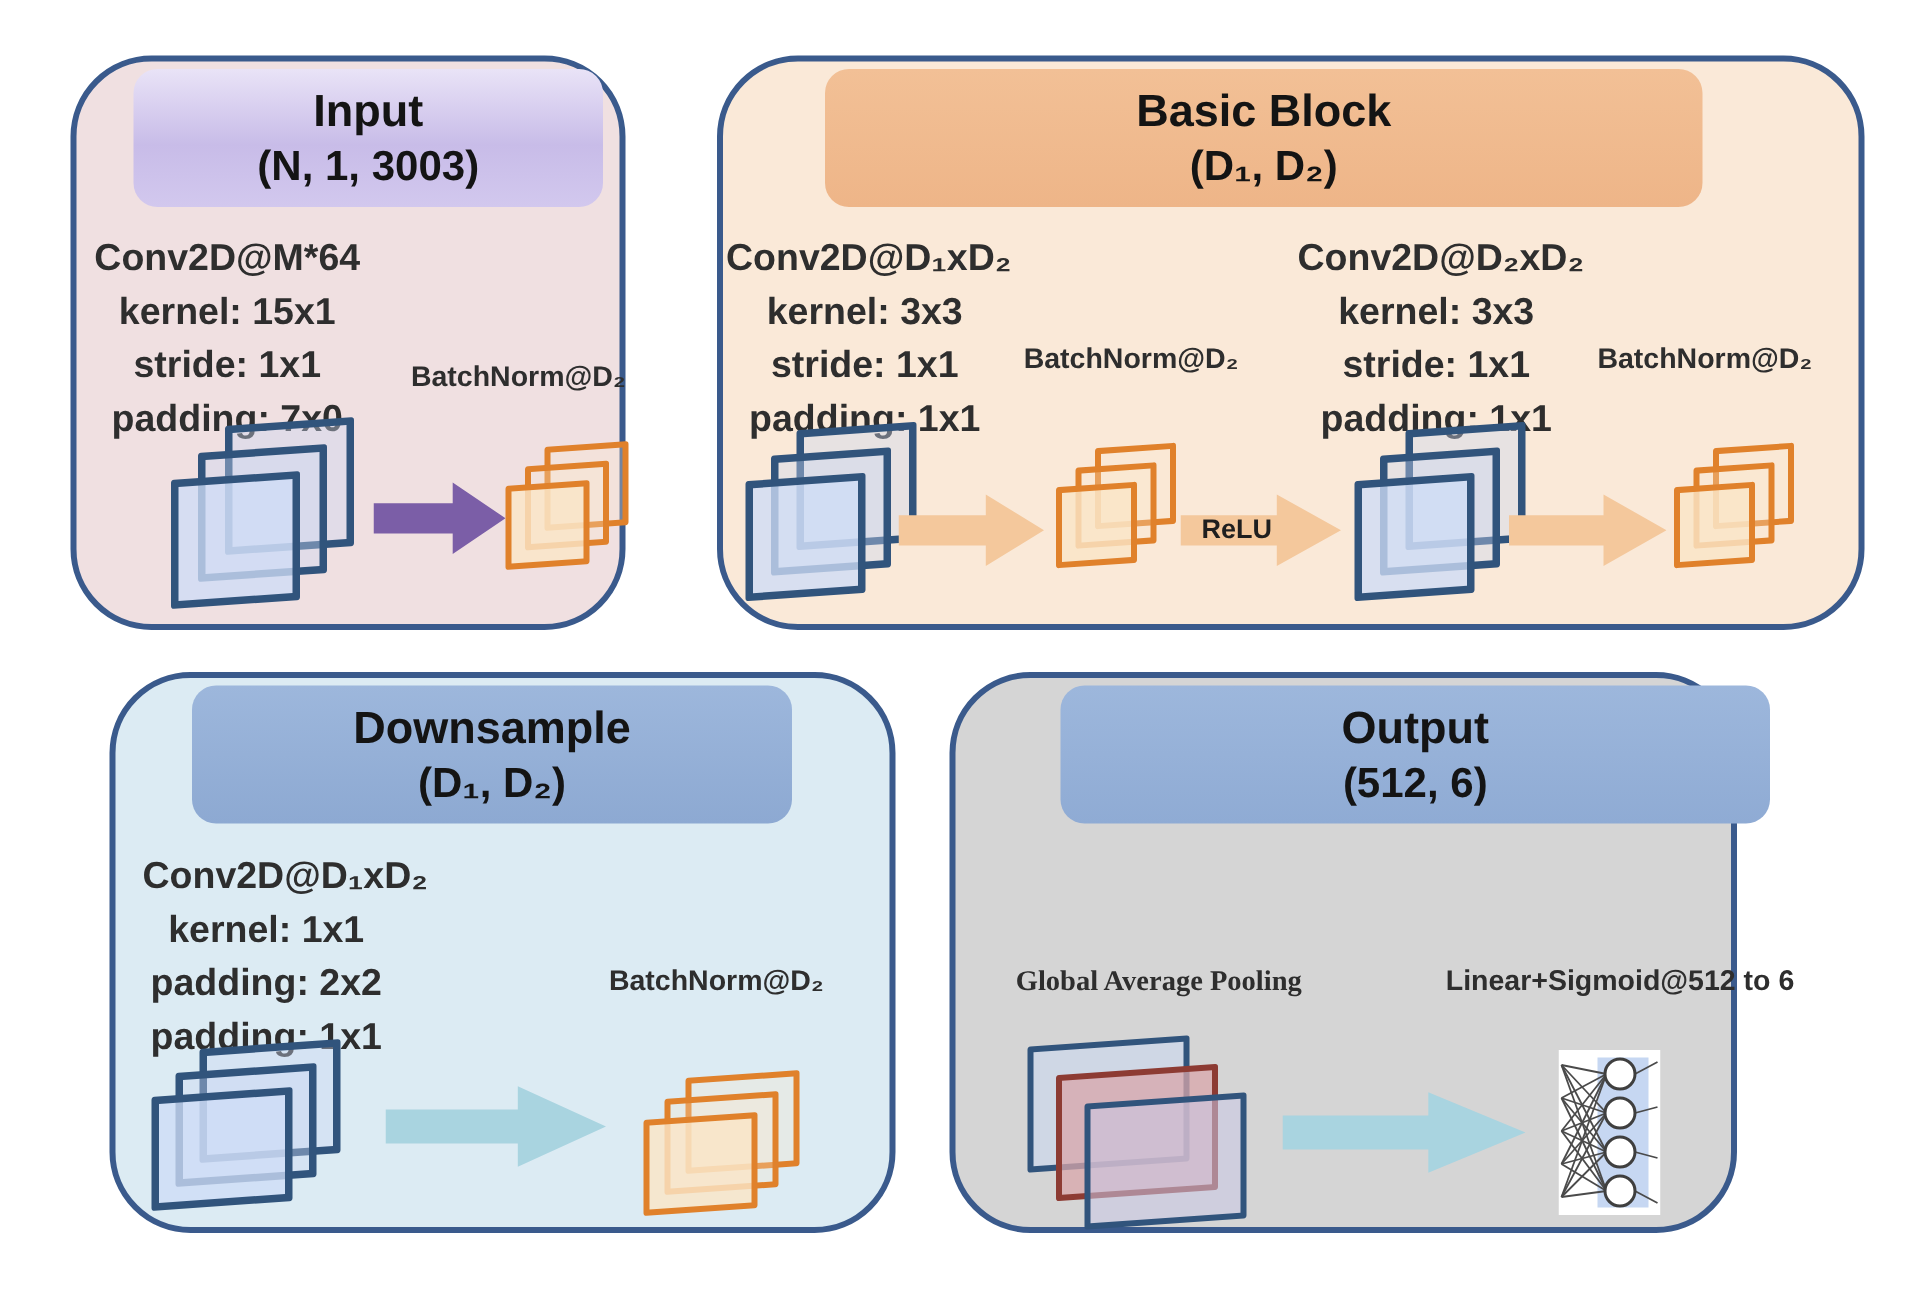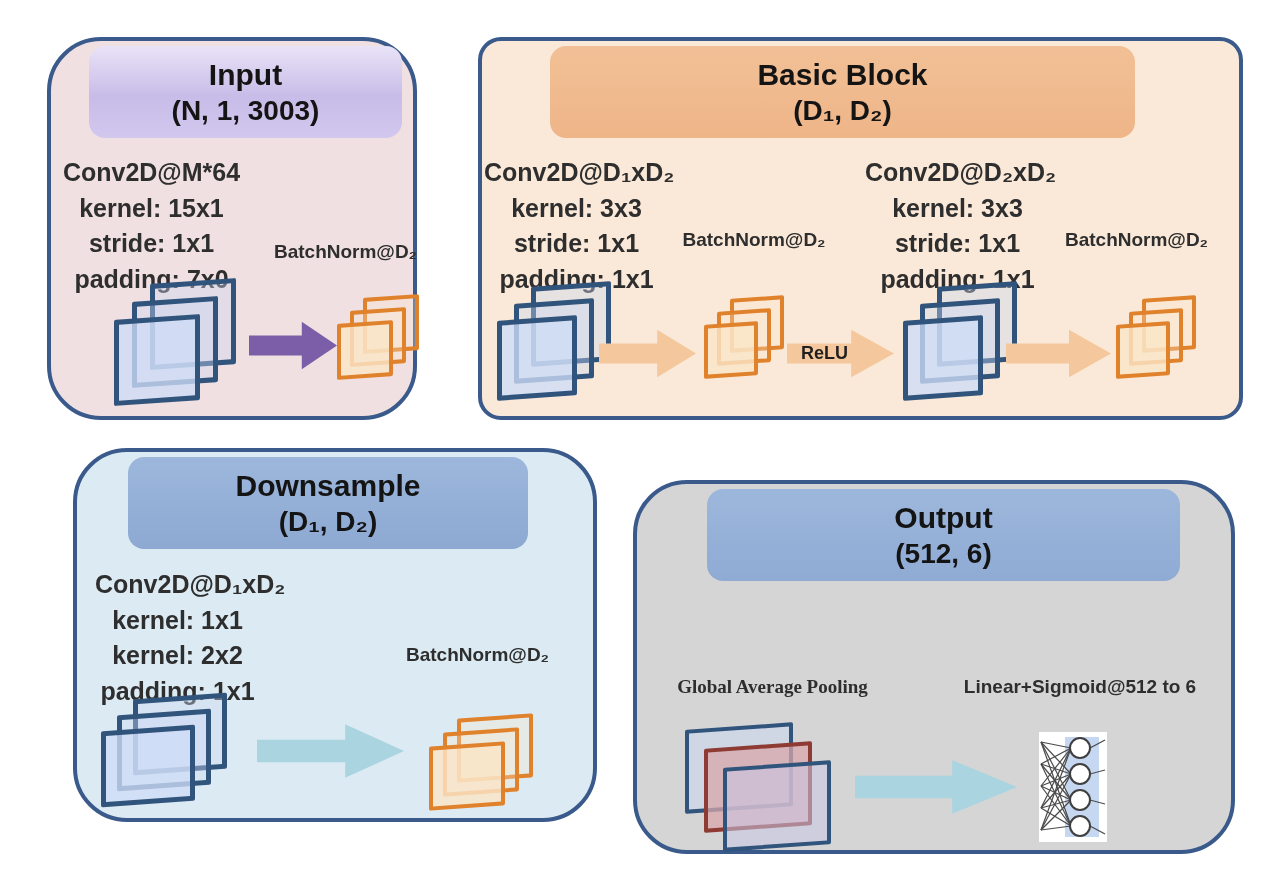--- a/index.html
+++ b/index.html
@@ -6,23 +6,23 @@
   .canvas {
     position:relative; width:1274px; height:872px; overflow:hidden;
     font-family:"Liberation Sans","DejaVu Sans",sans-serif; color:#262626;
     background:var(--canvas-bg,#ffffff);
   }
   .block {
     position:absolute; box-sizing:border-box;
     border:4px solid var(--block-border,#3a5a8c); border-radius:54px;
   }
   .blk-input   { left:47px;  top:37px;  width:370px; height:383px; background:var(--input-bg); }
-  .blk-basic   { left:478px; top:37px;  width:765px; height:383px; background:var(--basic-bg);border-radius:23px; }
+  .blk-basic   { left:478px; top:37px;  width:765px; height:383px; background:var(--basic-bg); }
   .blk-down    { left:73px;  top:448px; width:524px; height:374px; background:var(--down-bg); }
-  .blk-output  { left:633px; top:448px; width:602px; height:374px; background:var(--output-bg);margin-top:32px; }
+  .blk-output  { left:633px; top:448px; width:525px; height:374px; background:var(--output-bg); }
 
   .hdr {
     position:absolute; border-radius:16px; display:flex; flex-direction:column;
     justify-content:center; align-items:center; text-align:right; color:#141414;
   }
   .hdr .t1 { font-size:30px; font-weight:700; line-height:1.25; }
   .hdr .t2 { font-size:28px; font-weight:700; line-height:1.25; }
   .hdr-input  { left:38px; top:5px;  width:313px; height:92px;
                 background:linear-gradient(180deg,#e9e3f7 0%, #c8bce8 55%, #d2c8ee 100%); }
   .hdr-basic  { left:68px; top:5px;  width:585px; height:92px;
@@ -160,21 +160,21 @@
   </section>
 
   <section class="block blk-down">
     <div class="hdr hdr-down">
       <div class="t1">Downsample</div>
       <div class="t2">(D₁, D₂)</div>
     </div>
     <div class="spec" style="left:18px; top:115px; width:165px;">
       <div>Conv2D@D₁xD₂</div>
       <div>kernel: 1x1</div>
-      <div>kernel: 2x2</div>
+      <div>padding: 2x2</div>
       <div>padding: 1x1</div>
     </div>
     <div class="bn" style="left:318px; top:192px; width:165px;">BatchNorm@D₂</div>
 
     <div class="fmap blue" style="left:24px; top:244px; --w:94px; --h:76px; --o:16px;">
         <i class="b"></i>
         <i class="m"></i>
         <i class="f"></i>
       </div>
     <div class="arrow" style="left:180px; top:268px; width:147px; height:62px;">

